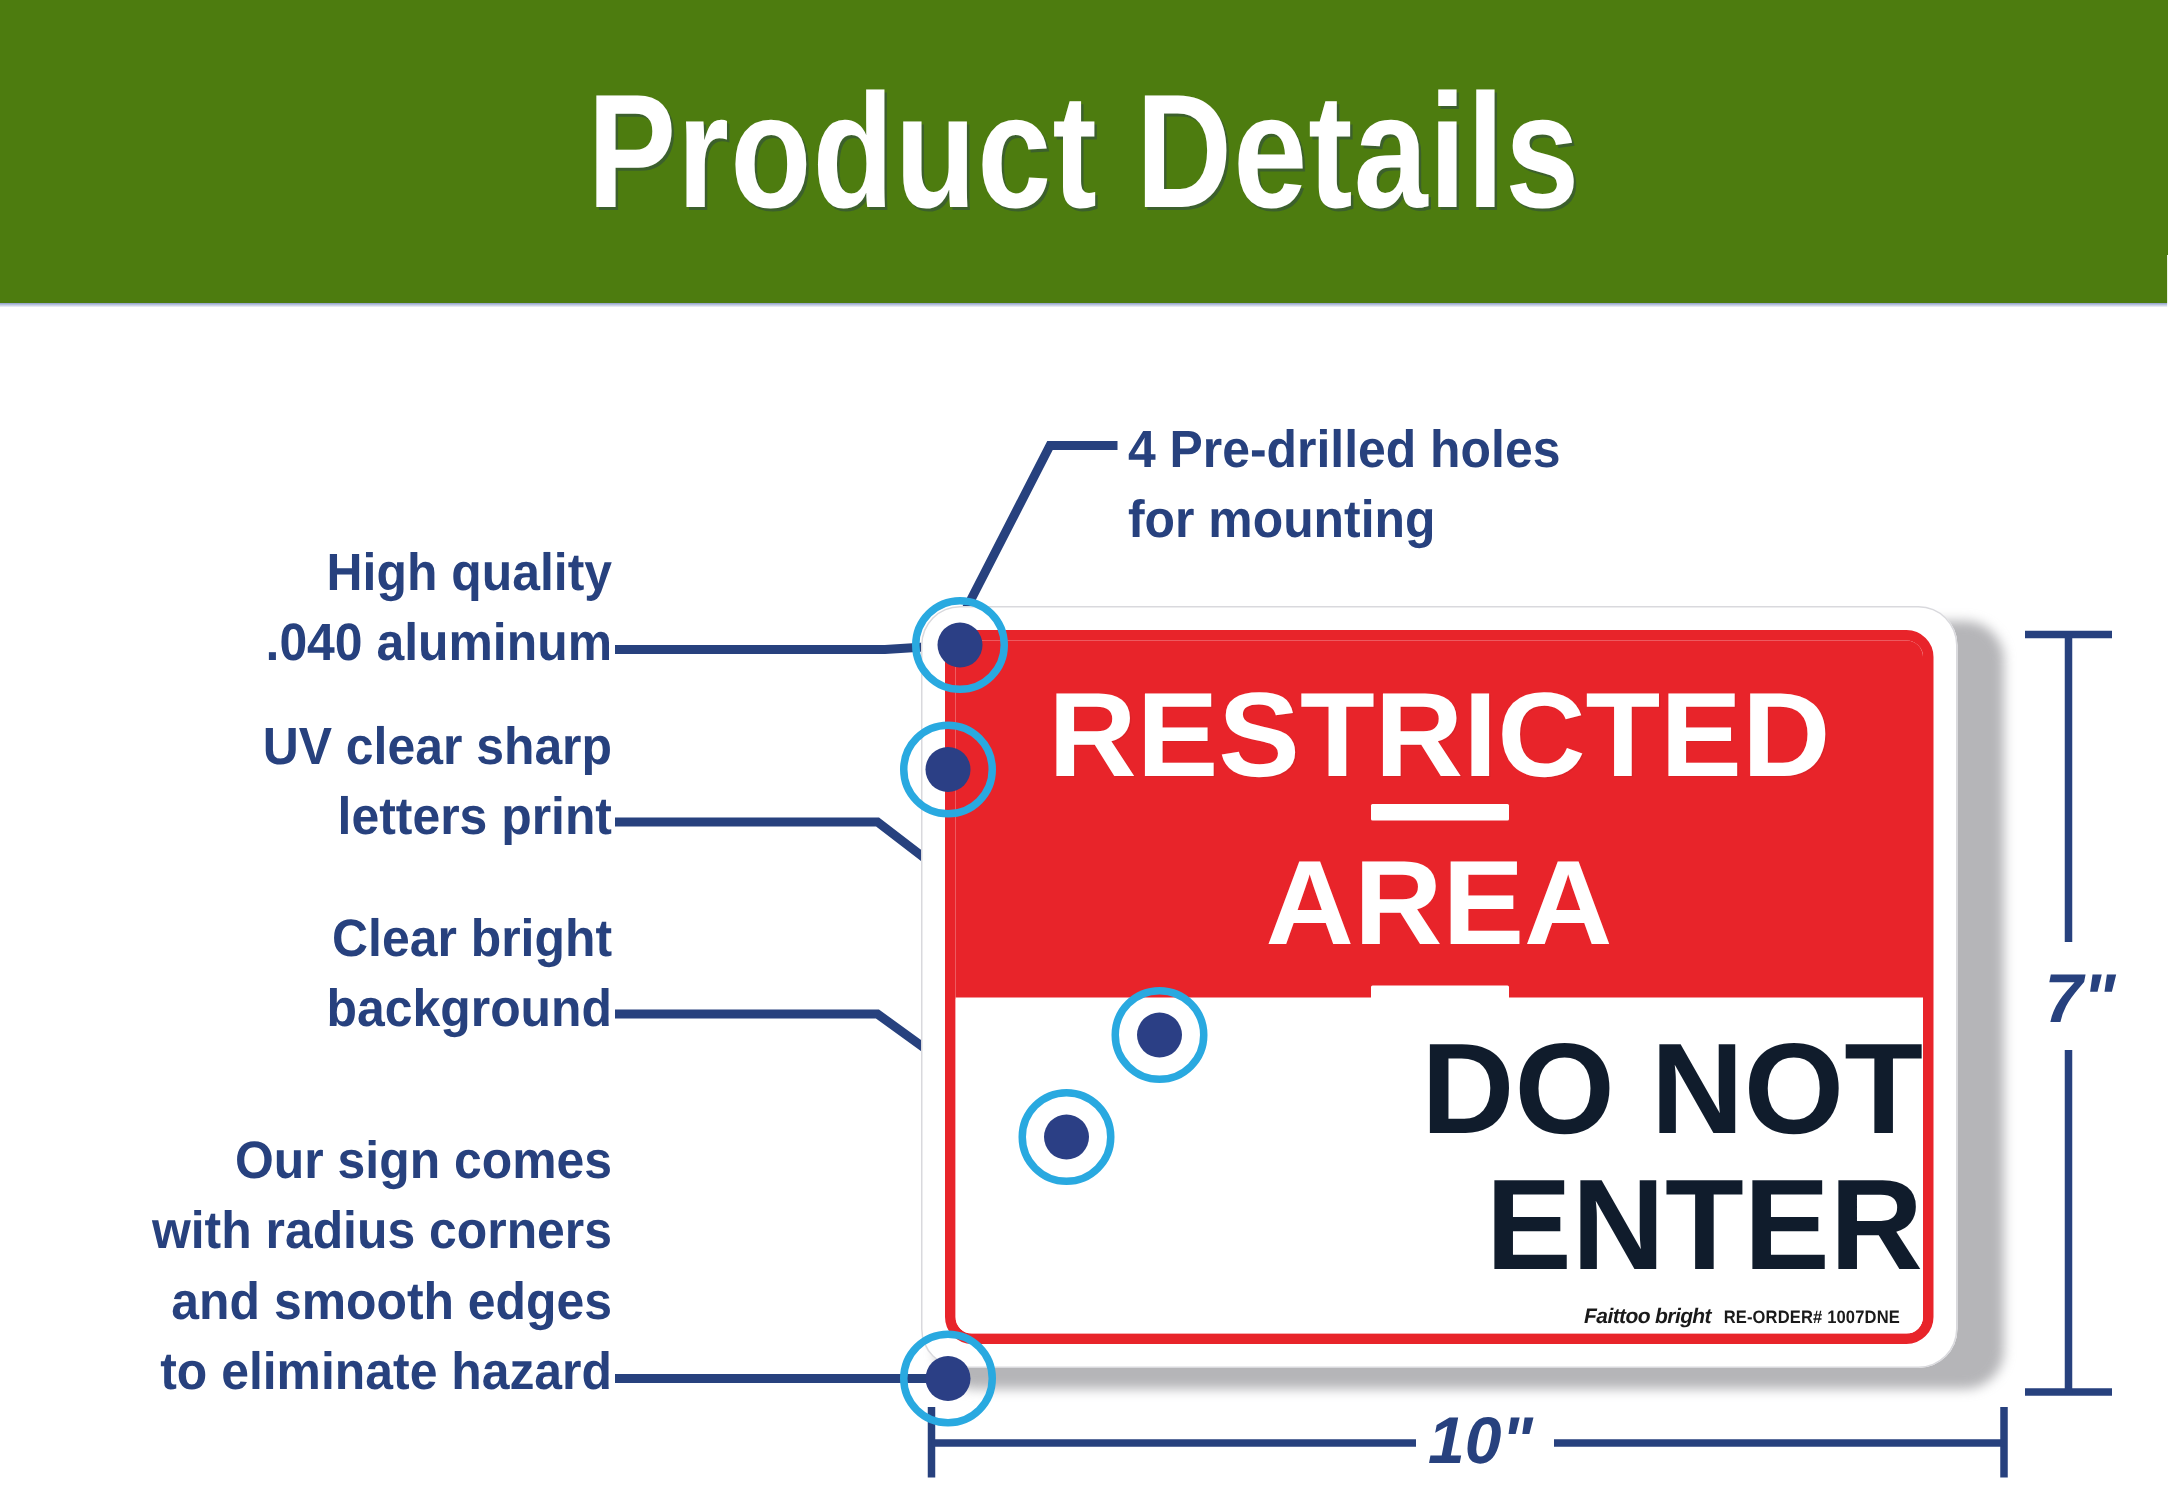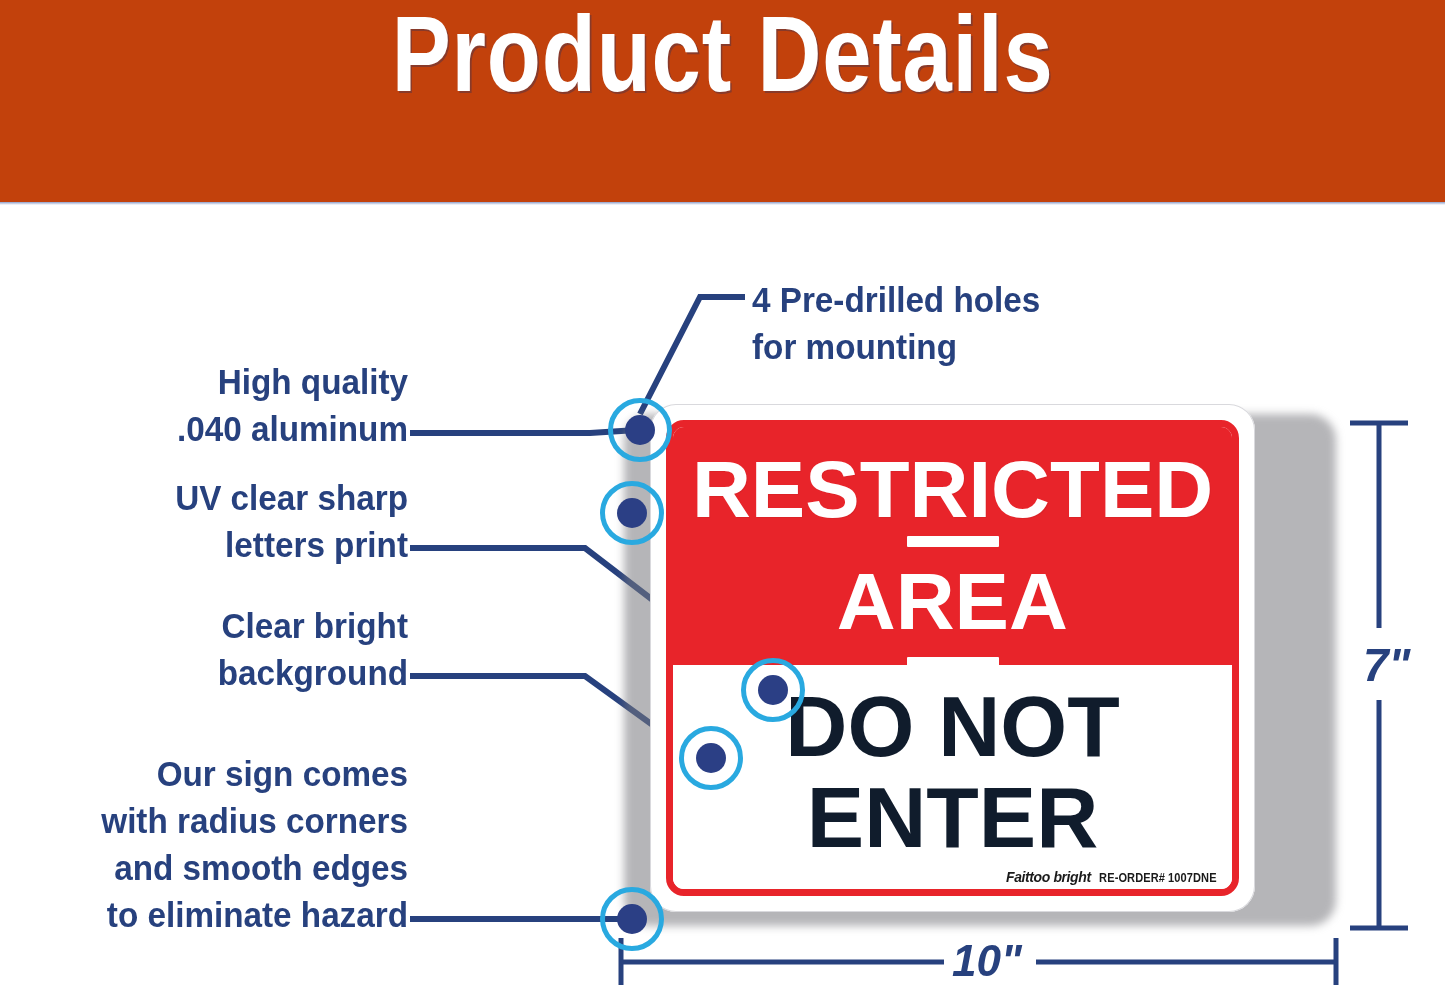--- a/index.html
+++ b/index.html
@@ -9,22 +9,22 @@
     background:#ffffff;
     font-family:"Liberation Sans","DejaVu Sans",sans-serif;
     overflow:hidden;
     position:relative;
   }
   #stage{position:absolute;left:0;top:0;width:1445px;height:994px;overflow:hidden;background:#fff;}
 
   
   .banner{
     position:absolute;left:0;top:0;width:1445px;height:202px;
-    background:#c2410c;
-    display:flex;align-items:flex-start;justify-content:center;
+    background:#4d7c0f;
+    display:flex;align-items:center;justify-content:center;
   }
   .banner-title{
     color:#ffffff;
     font-size:108px;
     font-weight:bold;
     letter-spacing:1px;
     line-height:1;
     transform:scaleX(0.82);
     transform-origin:center;
     white-space:nowrap;
@@ -61,26 +61,25 @@
   #sign-wrap{
     position:absolute;left:614px;top:404px;width:722px;height:520px;
   }
   .sign-shadow{
     position:absolute;left:10px;top:10px;width:712px;height:512px;
     background:rgba(120,120,125,.55);
     border-radius:26px;
     filter:blur(4px);
   }
   .sign-plate{
-    position:absolute;left:0;top:0;width:605px;height:508px;
+    position:absolute;left:0;top:0;width:691px;height:508px;
     background:#ffffff;
     border-radius:26px;
     box-shadow:0 0 0 1px #d9d9dd inset;
     overflow:hidden;
-    margin-left:36px;
   }
   
   .sign-face{
     position:absolute;left:16px;top:16px;right:16px;bottom:16px;
     border:7px solid #e8242a;
     border-radius:18px;
     background:#ffffff;
     overflow:hidden;
   }
   .red-band{
@@ -106,21 +105,21 @@
   .dash{height:11px;width:92px;background:#ffffff;border-radius:1px;flex:0 0 auto;}
   .t-area{
     color:#ffffff;font-weight:bold;
     font-size:80px;line-height:82px;
     white-space:nowrap;
     transform:scaleX(1.02);
   }
   .white-zone{
     position:absolute;left:0;right:0;top:239px;bottom:0;
     background:#ffffff;
-    display:flex;flex-direction:column;align-items:center;justify-content:flex-start;
+    display:flex;flex-direction:column;align-items:flex-end;justify-content:flex-start;
   }
   .t-donot{
     color:#101c2c;font-weight:bold;
     font-size:86px;line-height:88px;
     margin-top:16px;white-space:nowrap;
     transform:scaleX(1.0);
   }
   .t-enter{
     color:#101c2c;font-weight:bold;
     font-size:86px;line-height:90px;

